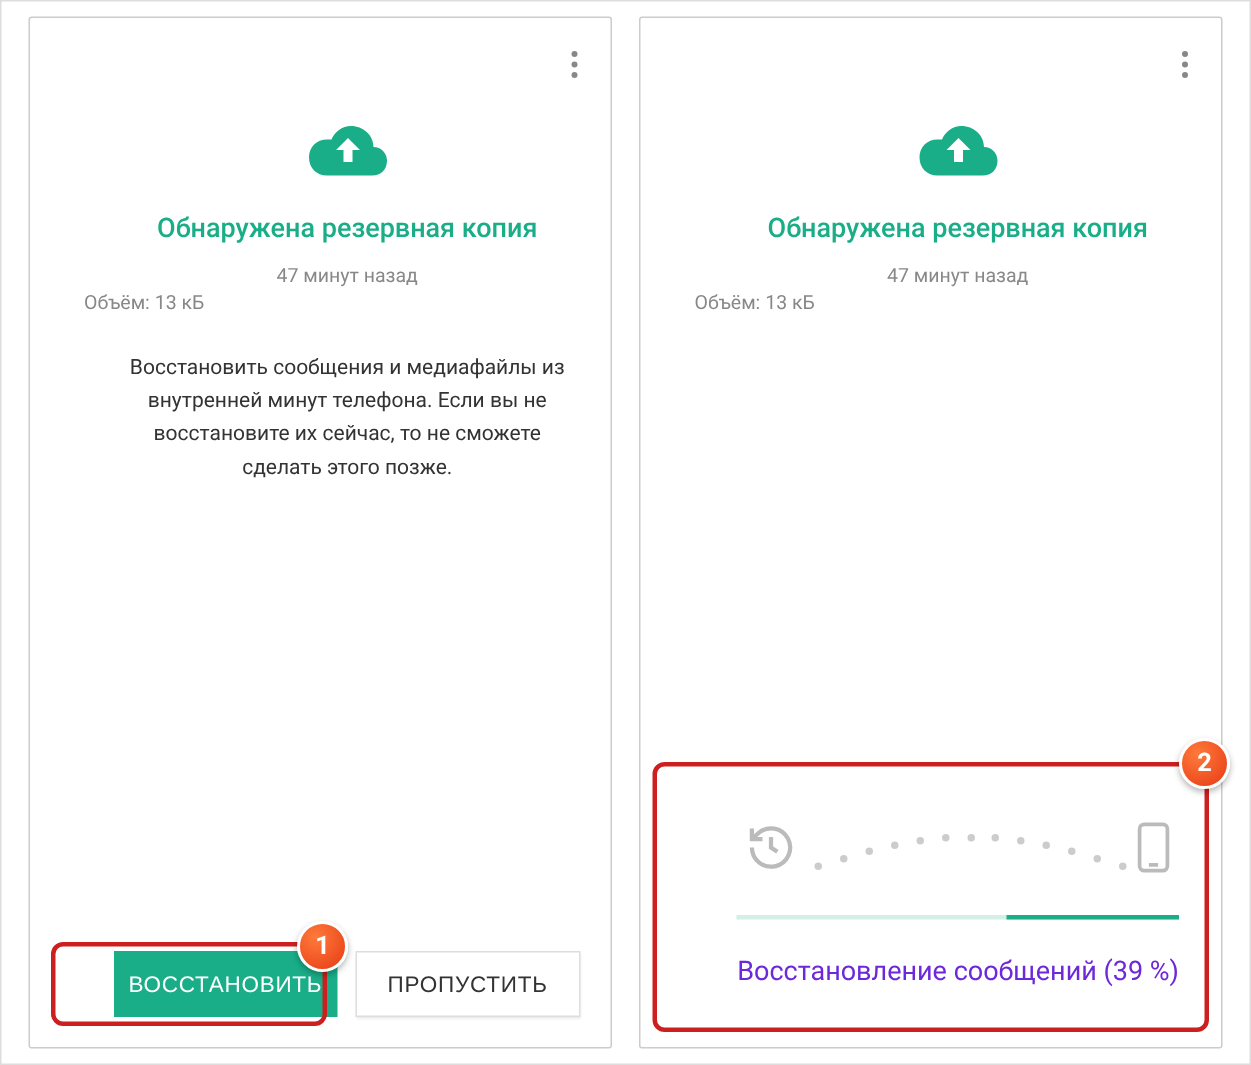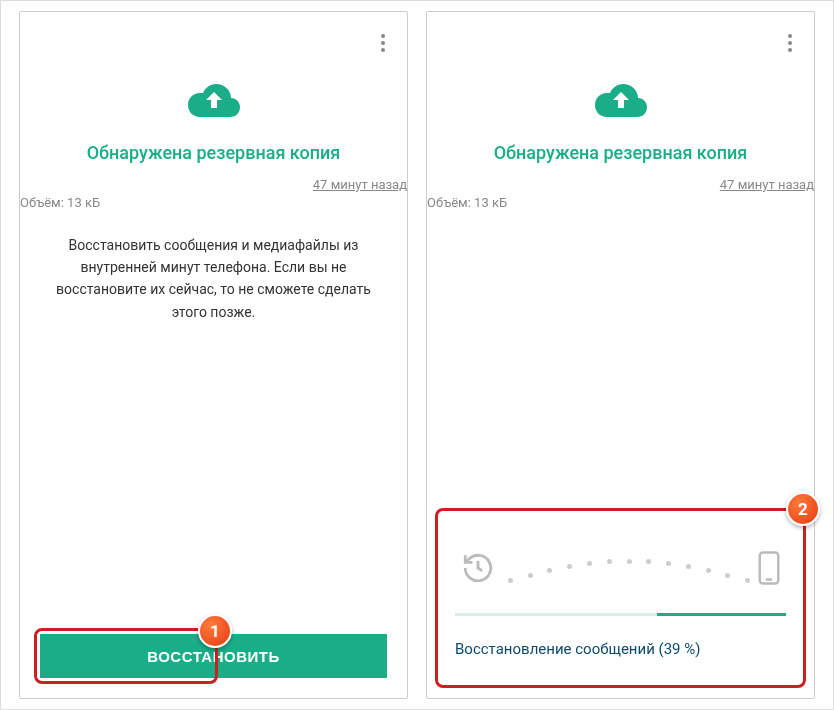--- a/index.html
+++ b/index.html
@@ -19,20 +19,21 @@
       border: 1px solid #ddd;
     }
     .phone {
       flex: 1;
       border: 1px solid #ccc;
       border-radius: 2px;
       background: #fff;
       position: relative;
       display: flex;
       flex-direction: column;
+      padding-left: 36px;
     }
     .menu-dots {
       position: absolute;
       top: 18px;
       right: 18px;
       display: flex;
       flex-direction: column;
       gap: 3px;
       padding: 4px;
       cursor: pointer;
@@ -50,25 +51,24 @@
       position: relative;
     }
     .title {
       text-align: center;
       color: #1aae88;
       font-size: 18px;
       font-weight: 500;
       margin-bottom: 12px;
     }
     .time-info {
-      text-align: right;
+      text-align: center;
       color: #888;
       font-size: 13px;
       line-height: 1.5;
-      text-decoration: underline;
     }
     .size-info {
       text-align: left;
       color: #888;
       font-size: 13px;
       margin-bottom: 24px;
     }
     .description {
       text-align: center;
       color: #333;
@@ -80,21 +80,21 @@
       margin-top: auto;
       padding: 14px 20px 20px;
       display: flex;
       gap: 12px;
     }
     .btn {
       flex: 1;
       height: 44px;
       border: none;
       font-size: 15px;
-      font-weight: 700;
+      font-weight: 400;
       cursor: pointer;
       letter-spacing: 0.5px;
     }
     .btn-primary {
       background: #1aae88;
       color: #fff;
     }
     .btn-secondary {
       background: #fff;
       color: #333;
@@ -158,23 +158,23 @@
       margin-bottom: 24px;
     }
     .progress-fill {
       position: absolute;
       right: 0;
       top: 0;
       height: 100%;
       background: #1aae88;
     }
     .progress-text {
-      text-align: left;
-      color: #0c4a6e;
-      font-size: 15px;
+      text-align: right;
+      color: #6d28d9;
+      font-size: 18px;
     }
   </style>
 </head>
 <body>
 
 <div class="container">
 
   <div class="phone">
     <div class="menu-dots">
       <span></span>
@@ -189,20 +189,21 @@
       </svg>
     </div>
 
     <div class="title">Обнаружена резервная копия</div>
     <div class="time-info">47 минут назад</div>
     <div class="size-info">Объём: 13 кБ</div>
     <div class="description">Восстановить сообщения и медиафайлы из внутренней минут телефона. Если вы не восстановите их сейчас, то не сможете сделать этого позже.</div>
 
     <div class="button-row">
       <button class="btn btn-primary">ВОССТАНОВИТЬ</button>
+      <button class="btn btn-secondary">ПРОПУСТИТЬ</button>
     </div>
 
     <div class="highlight-box" style="left:14px; bottom:14px; width:184px; height:56px;"></div>
     <div class="marker" style="left:178px; bottom:50px;">1</div>
   </div>
 
   <div class="phone">
     <div class="menu-dots">
       <span></span>
         <span></span>

